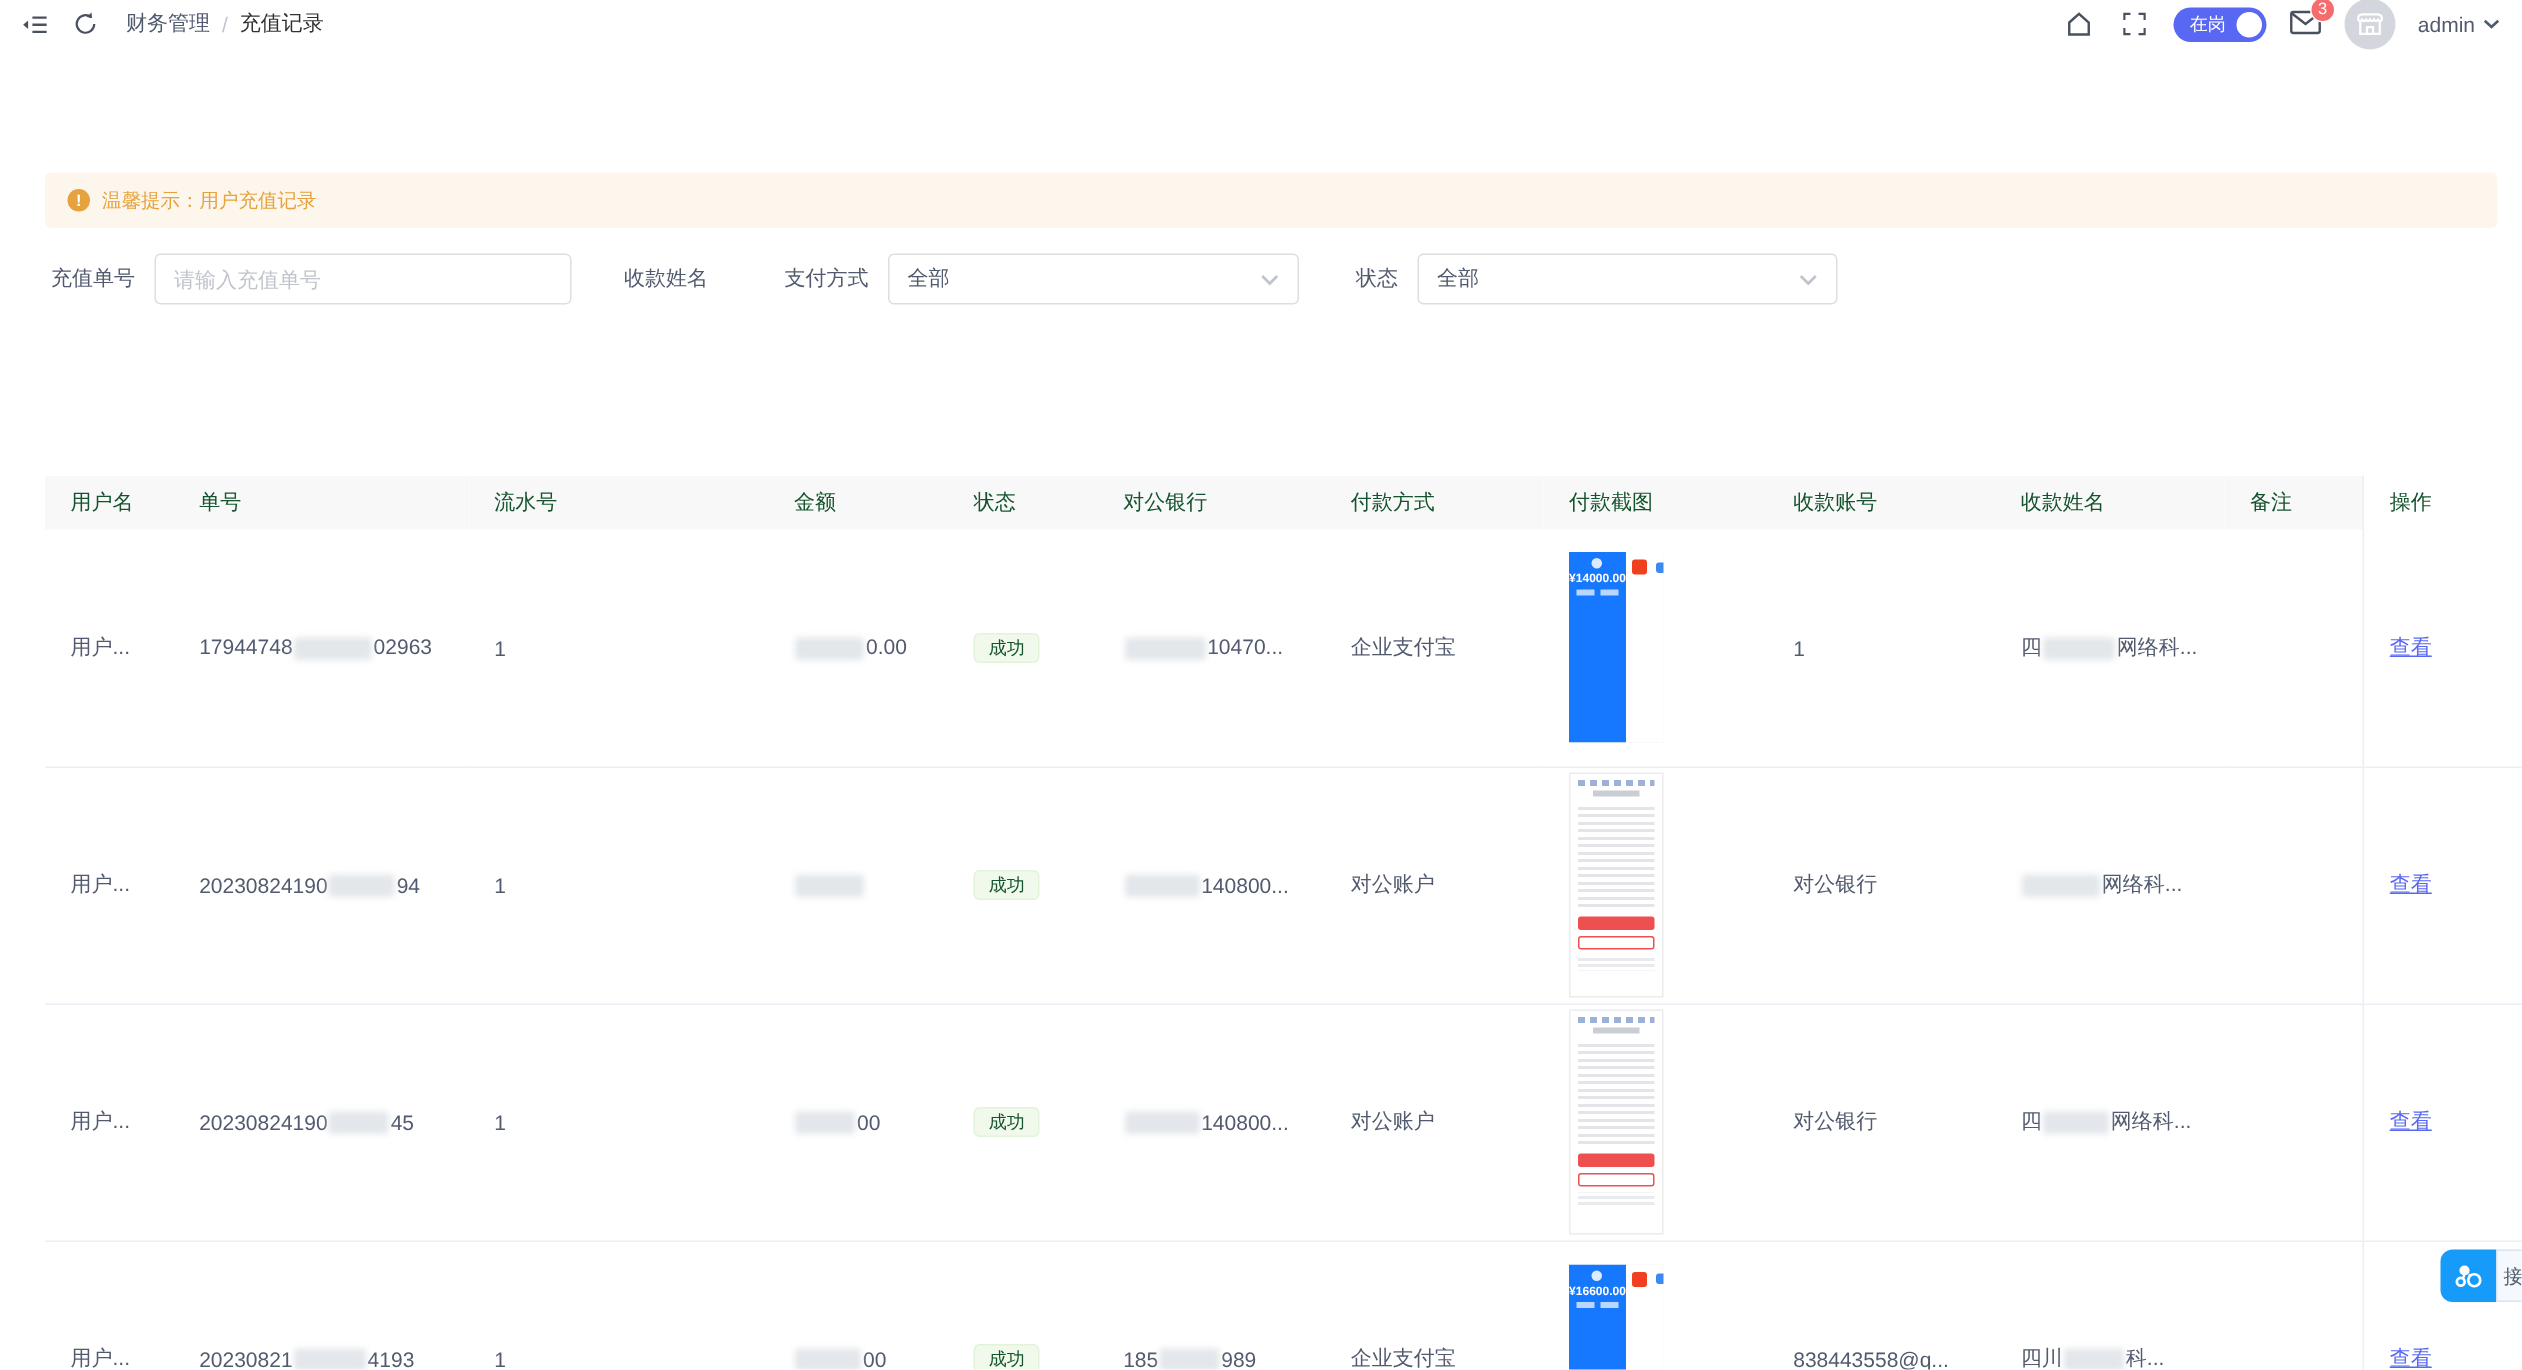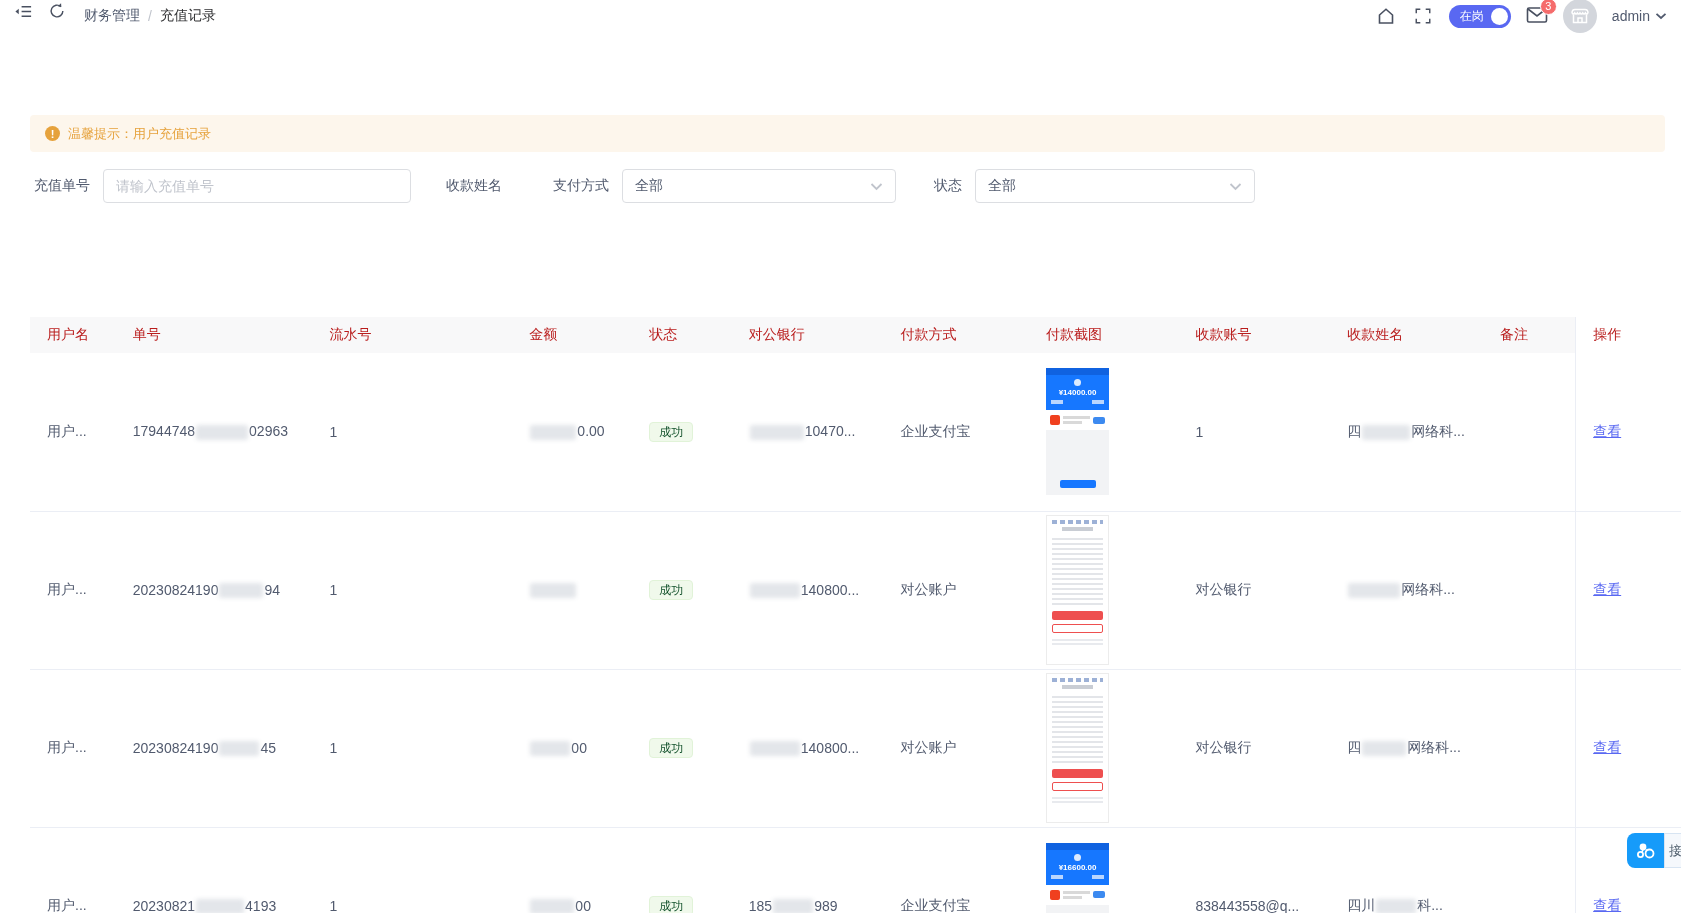--- a/index.html
+++ b/index.html
@@ -1,20 +1,20 @@
 <!DOCTYPE html>
 <html><head>
 <meta charset="utf-8">
 <style>
   * { box-sizing: border-box; margin: 0; padding: 0; }
   html,body { width:1681px; height:913px; overflow:hidden; background:#fff;
     font-family:"Liberation Sans", sans-serif; font-size:14px; color:#515a6e; }
 
   
-  .topbar { height:32px; display:flex; padding:0 14px 0 12px; background:#fff; }
+  .topbar { height:32px; display:flex; align-items:center; padding:0 14px 0 12px; background:#fff; }
   .tb-icon { width:22px; height:22px; display:flex; align-items:center; justify-content:center; cursor:pointer; margin-right:12px; }
   .tb-icon svg { stroke:#495060; fill:none; stroke-width:1.6; }
   .breadcrumb { display:flex; align-items:center; gap:8px; margin-left:4px; }
   .bc-prev { color:#515a6e; }
   .bc-sep { color:#c0c4cc; }
   .bc-cur { color:#303133; }
   .topbar-right { margin-left:auto; display:flex; align-items:center; gap:15px; }
   .duty-pill { display:flex; align-items:center; gap:7px; background:#5968f2; border-radius:12px; height:23px; padding:0 3px 0 11px; color:#fff; font-size:12px; cursor:pointer; }
   .duty-knob { width:17px; height:17px; border-radius:50%; background:#fff; }
   .mail-wrap { position:relative; cursor:pointer; }
@@ -39,31 +39,31 @@
   .date-range .sep { padding:0 6px; color:#c0c4cc; }
   .clock svg { stroke:#c0c4cc; fill:none; stroke-width:1.4; display:block; }
   .btn { height:33px; border-radius:4px; border:1px solid #dcdee2; background:#fff; color:#515a6e; font:inherit; cursor:pointer; padding:0 15px; }
   .btn-primary { background:#5968f2; border-color:#5968f2; color:#fff; }
 
   
   .table-card { position:absolute; left:14px; right:0; top:303px; bottom:0; background:#fff; padding:14px 0 0 16px; overflow:hidden; }
   table { border-collapse:collapse; table-layout:fixed; min-width:1680px; }
   th, td { text-align:left; padding:0 0 0 17px; font-weight:400; overflow:hidden; white-space:nowrap; }
   thead tr { height:36px; background:#f8f8f9; }
-  th { color:#b91c1c; font-size:14px; }
+  th { color:#14532d; font-size:14px; }
   tbody tr { height:158px; }
   tbody td { border-bottom:1px solid #ebeef5; vertical-align:middle; }
   .col-op { border-left:1px solid #ebeef5; background:#fff; }
   .r { display:inline-block; height:15px; background:#e3e6ea; border-radius:2px; vertical-align:middle; filter:blur(2px); margin:0 1px; }
   .badge-ok { display:inline-block; background:#f0f9eb; border:1px solid #e1f3d8; color:#14532d; border-radius:4px; font-size:12px; padding:3px 9px; line-height:1; }
   a.view-link { color:#5968f2; text-decoration:underline; cursor:pointer; }
 
   
   .shot { width:63px; cursor:pointer; overflow:hidden; background:#f7f7f7; }
-  .shot.alipay { height:127px; background:#f2f3f5; display:flex; flex-direction:column; }
+  .shot.alipay { height:127px; background:#f2f3f5; display:flex; flex-direction:row; }
   .ap-status { height:7px; background:#1062e0; }
   .ap-head { background:#1677ff; color:#fff; padding:3px 0 6px; text-align:center; }
   .ap-amt { font-size:8px; font-weight:bold; display:block; }
   .ap-logo { width:7px; height:7px; border-radius:50%; background:#fff; opacity:.85; margin:1px auto 2px; }
   .ap-cols { display:flex; justify-content:space-between; padding:3px 5px 0; }
   .ap-cols i { width:12px; height:4px; background:rgba(255,255,255,.7); }
   .ap-body { background:#fff; margin:0; padding:4px 4px; }
   .ap-row { display:flex; align-items:center; gap:3px; }
   .ap-ic { width:10px; height:10px; background:#f0401f; border-radius:2px; flex:none; }
   .ap-ln { flex:1; }
@@ -146,21 +146,21 @@
 </div>
 
 <div class="filter-card">
   <div class="alert">
     <span class="alert-ic">!</span>
     <span>温馨提示：用户充值记录</span>
   </div>
 
   <div class="f-row">
     <span class="f-label" style="width:60px">充值单号</span>
-    <span class="inp" style="width:308px">
+    <span class="inp" style="width:278px">
       <input placeholder="请输入充值单号" style="">
     </span>
     <span class="f-label" style="width:56px; margin-left:35px">收款姓名</span>
     <span class="f-label" style="width:56px; margin-left:38px">支付方式</span>
     <span class="inp sel" style="width:274px">
       <span>全部</span>
       <span class="chev">
         <svg width="13" height="9" viewBox="0 0 13 9">
             <path d="M1.5 2 L6.5 7 L11.5 2"></path>
           </svg>

